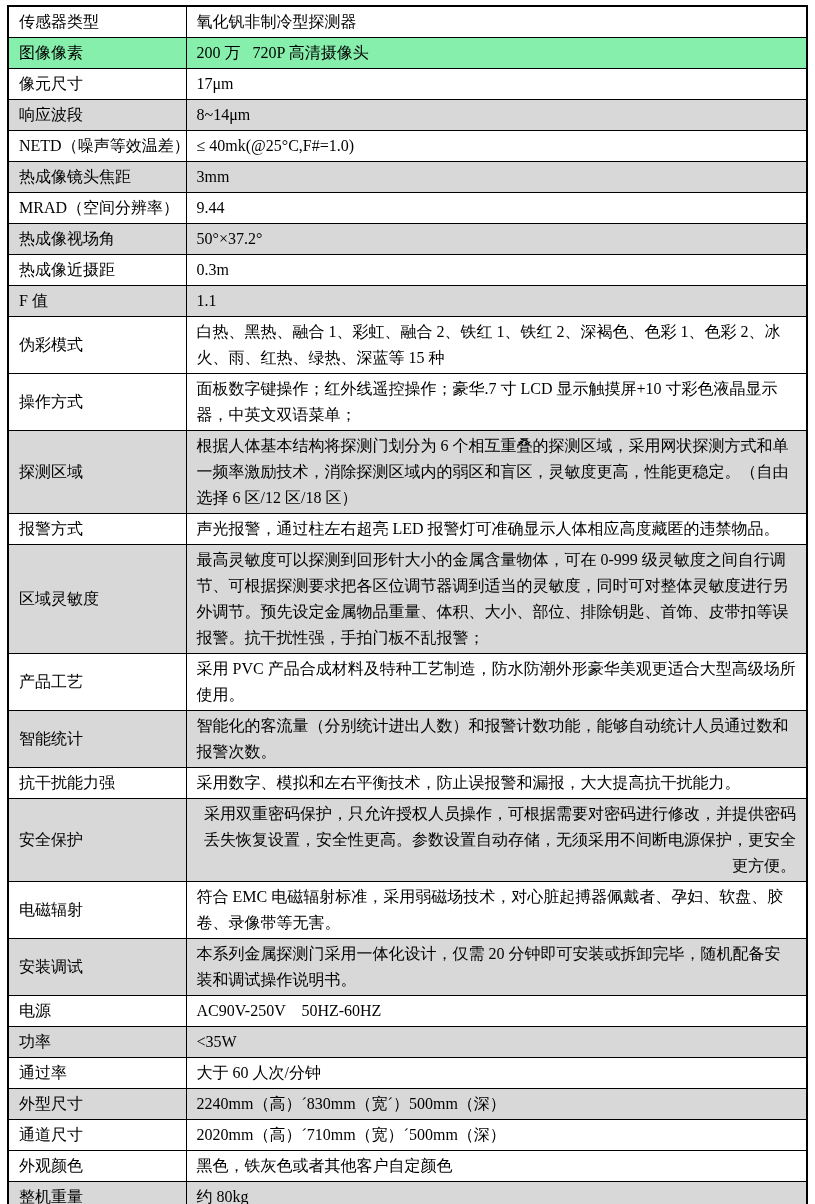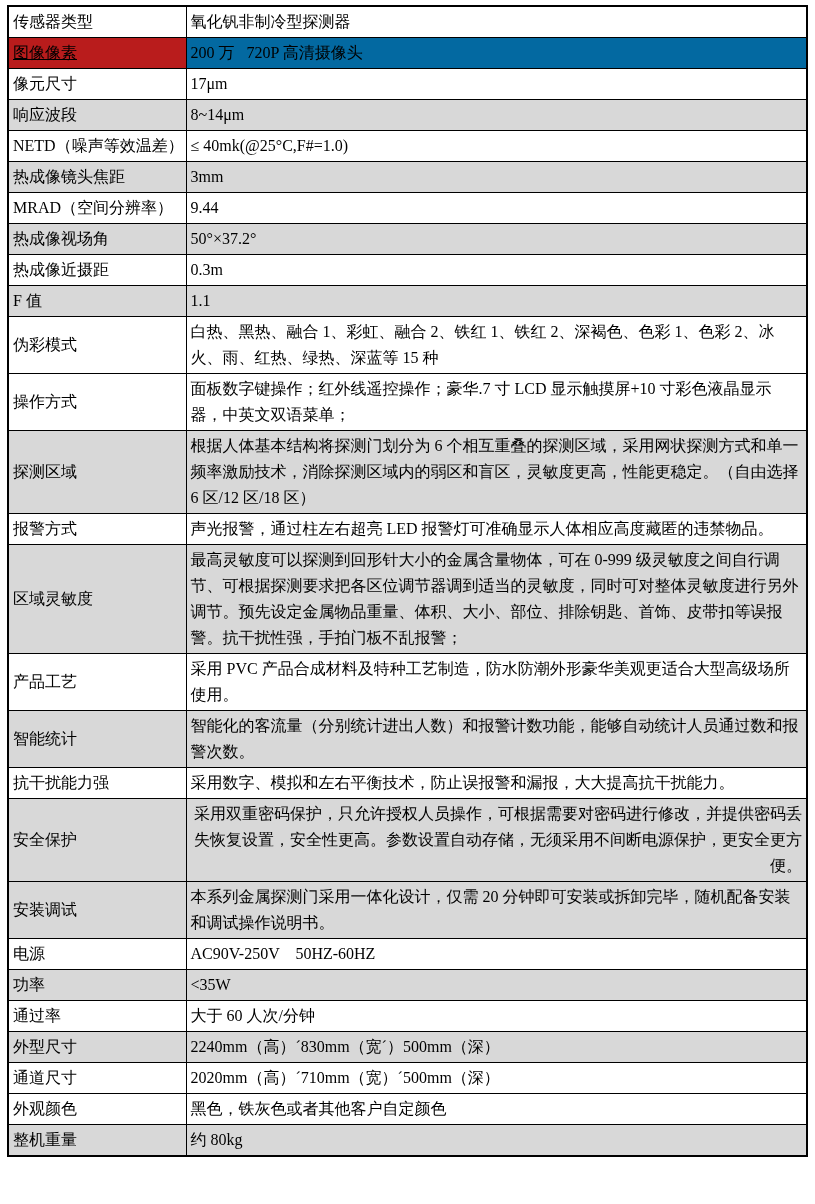--- a/index.html
+++ b/index.html
@@ -21,21 +21,21 @@
     table-layout: fixed;
     width: 801px;
     border: 2px solid #000000;
     background: #ffffff;
   }
   table.spec-table td {
     border: 1px solid #000000;
     font-size: 16px;
     line-height: 26px;
     vertical-align: middle;
-    padding: 2px 4px;
+    padding: 2px 10px;
   }
   col.col-label { width: 178px; }
   td.label-cell {
     padding-left: 9px;
     padding-right: 4px;
     white-space: nowrap;
     overflow: hidden;
   }
   td.value-cell {
     padding-left: 15px;
@@ -53,22 +53,22 @@
     <colgroup>
       <col class="col-label">
       <col class="col-value">
     </colgroup>
     <tbody id="spec-body">
         <tr>
     <td class="label-cell">传感器类型</td>
     <td class="value-cell">氧化钒非制冷型探测器</td>
   </tr>
         <tr class="shaded">
-    <td class="label-cell" style="background: #b91c1c; text-decoration: underline;">图像像素</td>
-    <td class="value-cell" style="background: #0369a1;">200 万   720P 高清摄像头</td>
+    <td class="label-cell" style="background: #86efac;">图像像素</td>
+    <td class="value-cell" style="background: #86efac;">200 万   720P 高清摄像头</td>
   </tr>
         <tr>
     <td class="label-cell">像元尺寸</td>
     <td class="value-cell">17μm</td>
   </tr>
         <tr class="shaded">
     <td class="label-cell" style="background: rgb(216, 216, 216);">响应波段</td>
     <td class="value-cell" style="background: rgb(216, 216, 216);">8~14μm</td>
   </tr>
         <tr>
@@ -124,20 +124,24 @@
     <td class="value-cell" style="background: rgb(216, 216, 216);">智能化的客流量（分别统计进出人数）和报警计数功能，能够自动统计人员通过数和报警次数。</td>
   </tr>
         <tr>
     <td class="label-cell">抗干扰能力强</td>
     <td class="value-cell">采用数字、模拟和左右平衡技术，防止误报警和漏报，大大提高抗干扰能力。</td>
   </tr>
         <tr class="shaded">
     <td class="label-cell" style="background: rgb(216, 216, 216);">安全保护</td>
     <td class="value-cell" style="background: rgb(216, 216, 216); text-align: right;">采用双重密码保护，只允许授权人员操作，可根据需要对密码进行修改，并提供密码丢失恢复设置，安全性更高。参数设置自动存储，无须采用不间断电源保护，更安全更方便。</td>
   </tr>
+        <tr>
+    <td class="label-cell">电磁辐射</td>
+    <td class="value-cell">符合 EMC 电磁辐射标准，采用弱磁场技术，对心脏起搏器佩戴者、孕妇、软盘、胶卷、录像带等无害。</td>
+  </tr>
         <tr class="shaded">
     <td class="label-cell" style="background: rgb(216, 216, 216);">安装调试</td>
     <td class="value-cell" style="background: rgb(216, 216, 216);">本系列金属探测门采用一体化设计，仅需 20 分钟即可安装或拆卸完毕，随机配备安装和调试操作说明书。</td>
   </tr>
         <tr>
     <td class="label-cell">电源</td>
     <td class="value-cell">AC90V-250V    50HZ-60HZ</td>
   </tr>
         <tr class="shaded">
     <td class="label-cell" style="background: rgb(216, 216, 216);">功率</td>

